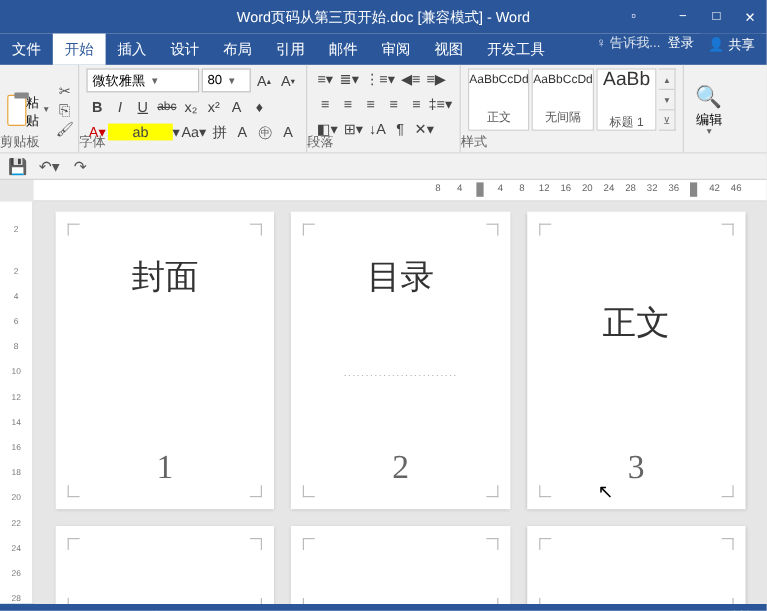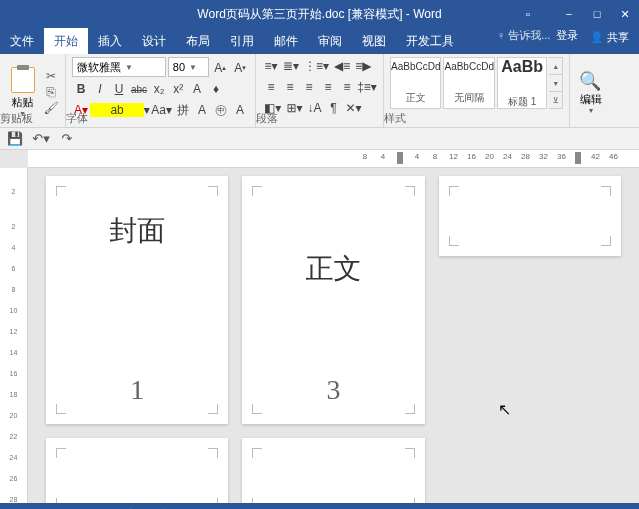--- a/index.html
+++ b/index.html
@@ -12,36 +12,36 @@
     .mintab .win-btn{width:22px}
     .menubar{height:26px;background:#2b579a;display:flex;align-items:stretch;color:#fff;font-size:12px;position:relative}
     .menu-item{padding:0 10px;display:flex;align-items:center;cursor:pointer}
     .menu-item.active{background:#fff;color:#2b579a}
     .menu-right{margin-left:auto;display:flex;align-items:flex-start;padding-right:4px;gap:6px}
     .share-btn{background:#2b579a;padding:2px 6px;display:flex;align-items:center;gap:3px;font-size:11px}
     .ribbon{height:74px;background:#f1f1f1;border-bottom:1px solid #d4d4d4;display:flex}
     .rgroup{border-right:1px solid #d4d4d4;padding:3px 6px 1px;display:flex;flex-direction:column;position:relative}
     .rgroup-label{font-size:11px;color:#666;position:absolute;bottom:1px;left:0;right:0}
     .clipboard-body{display:flex;gap:4px;flex:1}
-    .paste-big{display:flex;flex-direction:column;align-items:center;justify-content:center;width:36px;cursor:pointer}
+    .paste-big{display:flex;flex-direction:row;align-items:center;justify-content:center;width:36px;cursor:pointer}
     .paste-icon{width:24px;height:26px;background:#fff;border:1px solid #e8a33d;border-radius:2px;position:relative}
     .paste-icon:before{content:"";position:absolute;top:-3px;left:5px;width:12px;height:5px;background:#888;border-radius:1px}
     .clip-small{display:flex;flex-direction:column;gap:2px;justify-content:center}
     .small-ico{width:16px;height:14px;display:flex;align-items:center;justify-content:center;cursor:pointer;color:#555;font-size:12px}
     .font-body{display:flex;flex-direction:column;gap:3px;flex:1}
     .font-row{display:flex;gap:2px;align-items:flex-end}
     .font-combo{height:20px;border:1px solid #c0c0c0;background:#fff;display:flex;align-items:center;padding:0 4px;font-size:11px;gap:4px}
     .combo-arrow{font-size:8px;color:#666}
     .btn-row{display:flex;gap:1px}
     .rbtn{min-width:18px;height:18px;display:flex;align-items:center;justify-content:center;cursor:pointer;font-size:12px;color:#444;padding:0 2px}
     .para-body{display:flex;flex-direction:column;gap:3px;flex:1}
     .styles-body{display:flex;gap:2px;flex:1;align-items:flex-start}
     .style-box{width:52px;height:52px;border:1px solid #d0d0d0;background:#fff;display:flex;flex-direction:column;align-items:center;justify-content:center;cursor:pointer;font-size:10px}
     .style-preview{font-size:10px;color:#333;margin-bottom:19px}
-    .style-preview.big{font-size:16px;font-weight:bold}
+    .style-preview.big{font-size:16px;font-weight:normal}
     .style-name{font-size:10px;color:#555}
     .style-arrows{display:flex;flex-direction:column;width:14px;height:52px;border:1px solid #d0d0d0;border-left:none}
     .style-arrows div{flex:1;display:flex;align-items:center;justify-content:center;font-size:8px;color:#666;border-bottom:1px solid #d0d0d0;cursor:pointer}
     .edit-body{display:flex;flex-direction:column;align-items:center;justify-content:center;flex:1}
     .edit-ico{font-size:18px;color:#555}
     .qat{height:22px;background:#f1f1f1;display:flex;align-items:center;padding:0 6px;gap:8px;border-bottom:1px solid #d4d4d4}
     .qat-btn{width:18px;height:18px;display:flex;align-items:center;justify-content:center;cursor:pointer;color:#555;font-size:13px}
     .hruler{height:18px;background:#fff;border-bottom:1px solid #d4d4d4;position:relative;margin-left:28px}
     .ruler-marks{position:absolute;right:22px;top:2px;display:flex;gap:10px;font-size:8px;color:#666}
     .ruler-marks span{width:8px;text-align:center}
@@ -272,20 +272,29 @@
           <div class="corner br"></div>
           <div class="page-title">封面</div>
           <div style="flex: 1 1 0%;"></div>
           <div class="page-num">1</div>
         </div>
         <div class="page">
           <div class="corner tl"></div>
           <div class="corner tr"></div>
           <div class="corner bl"></div>
           <div class="corner br"></div>
+          <div class="page-title">目录</div>
+          <div class="toc-dots">··························</div>
+          <div class="page-num">2</div>
+        </div>
+        <div class="page">
+          <div class="corner tl"></div>
+          <div class="corner tr"></div>
+          <div class="corner bl"></div>
+          <div class="corner br"></div>
           <div class="page-title center">正文</div>
           <div class="page-num">3</div>
         </div>
         <div class="page short">
           <div class="corner tl"></div>
           <div class="corner tr"></div>
           <div class="corner bl"></div>
           <div class="corner br"></div>
         </div>
         <div class="page short">

